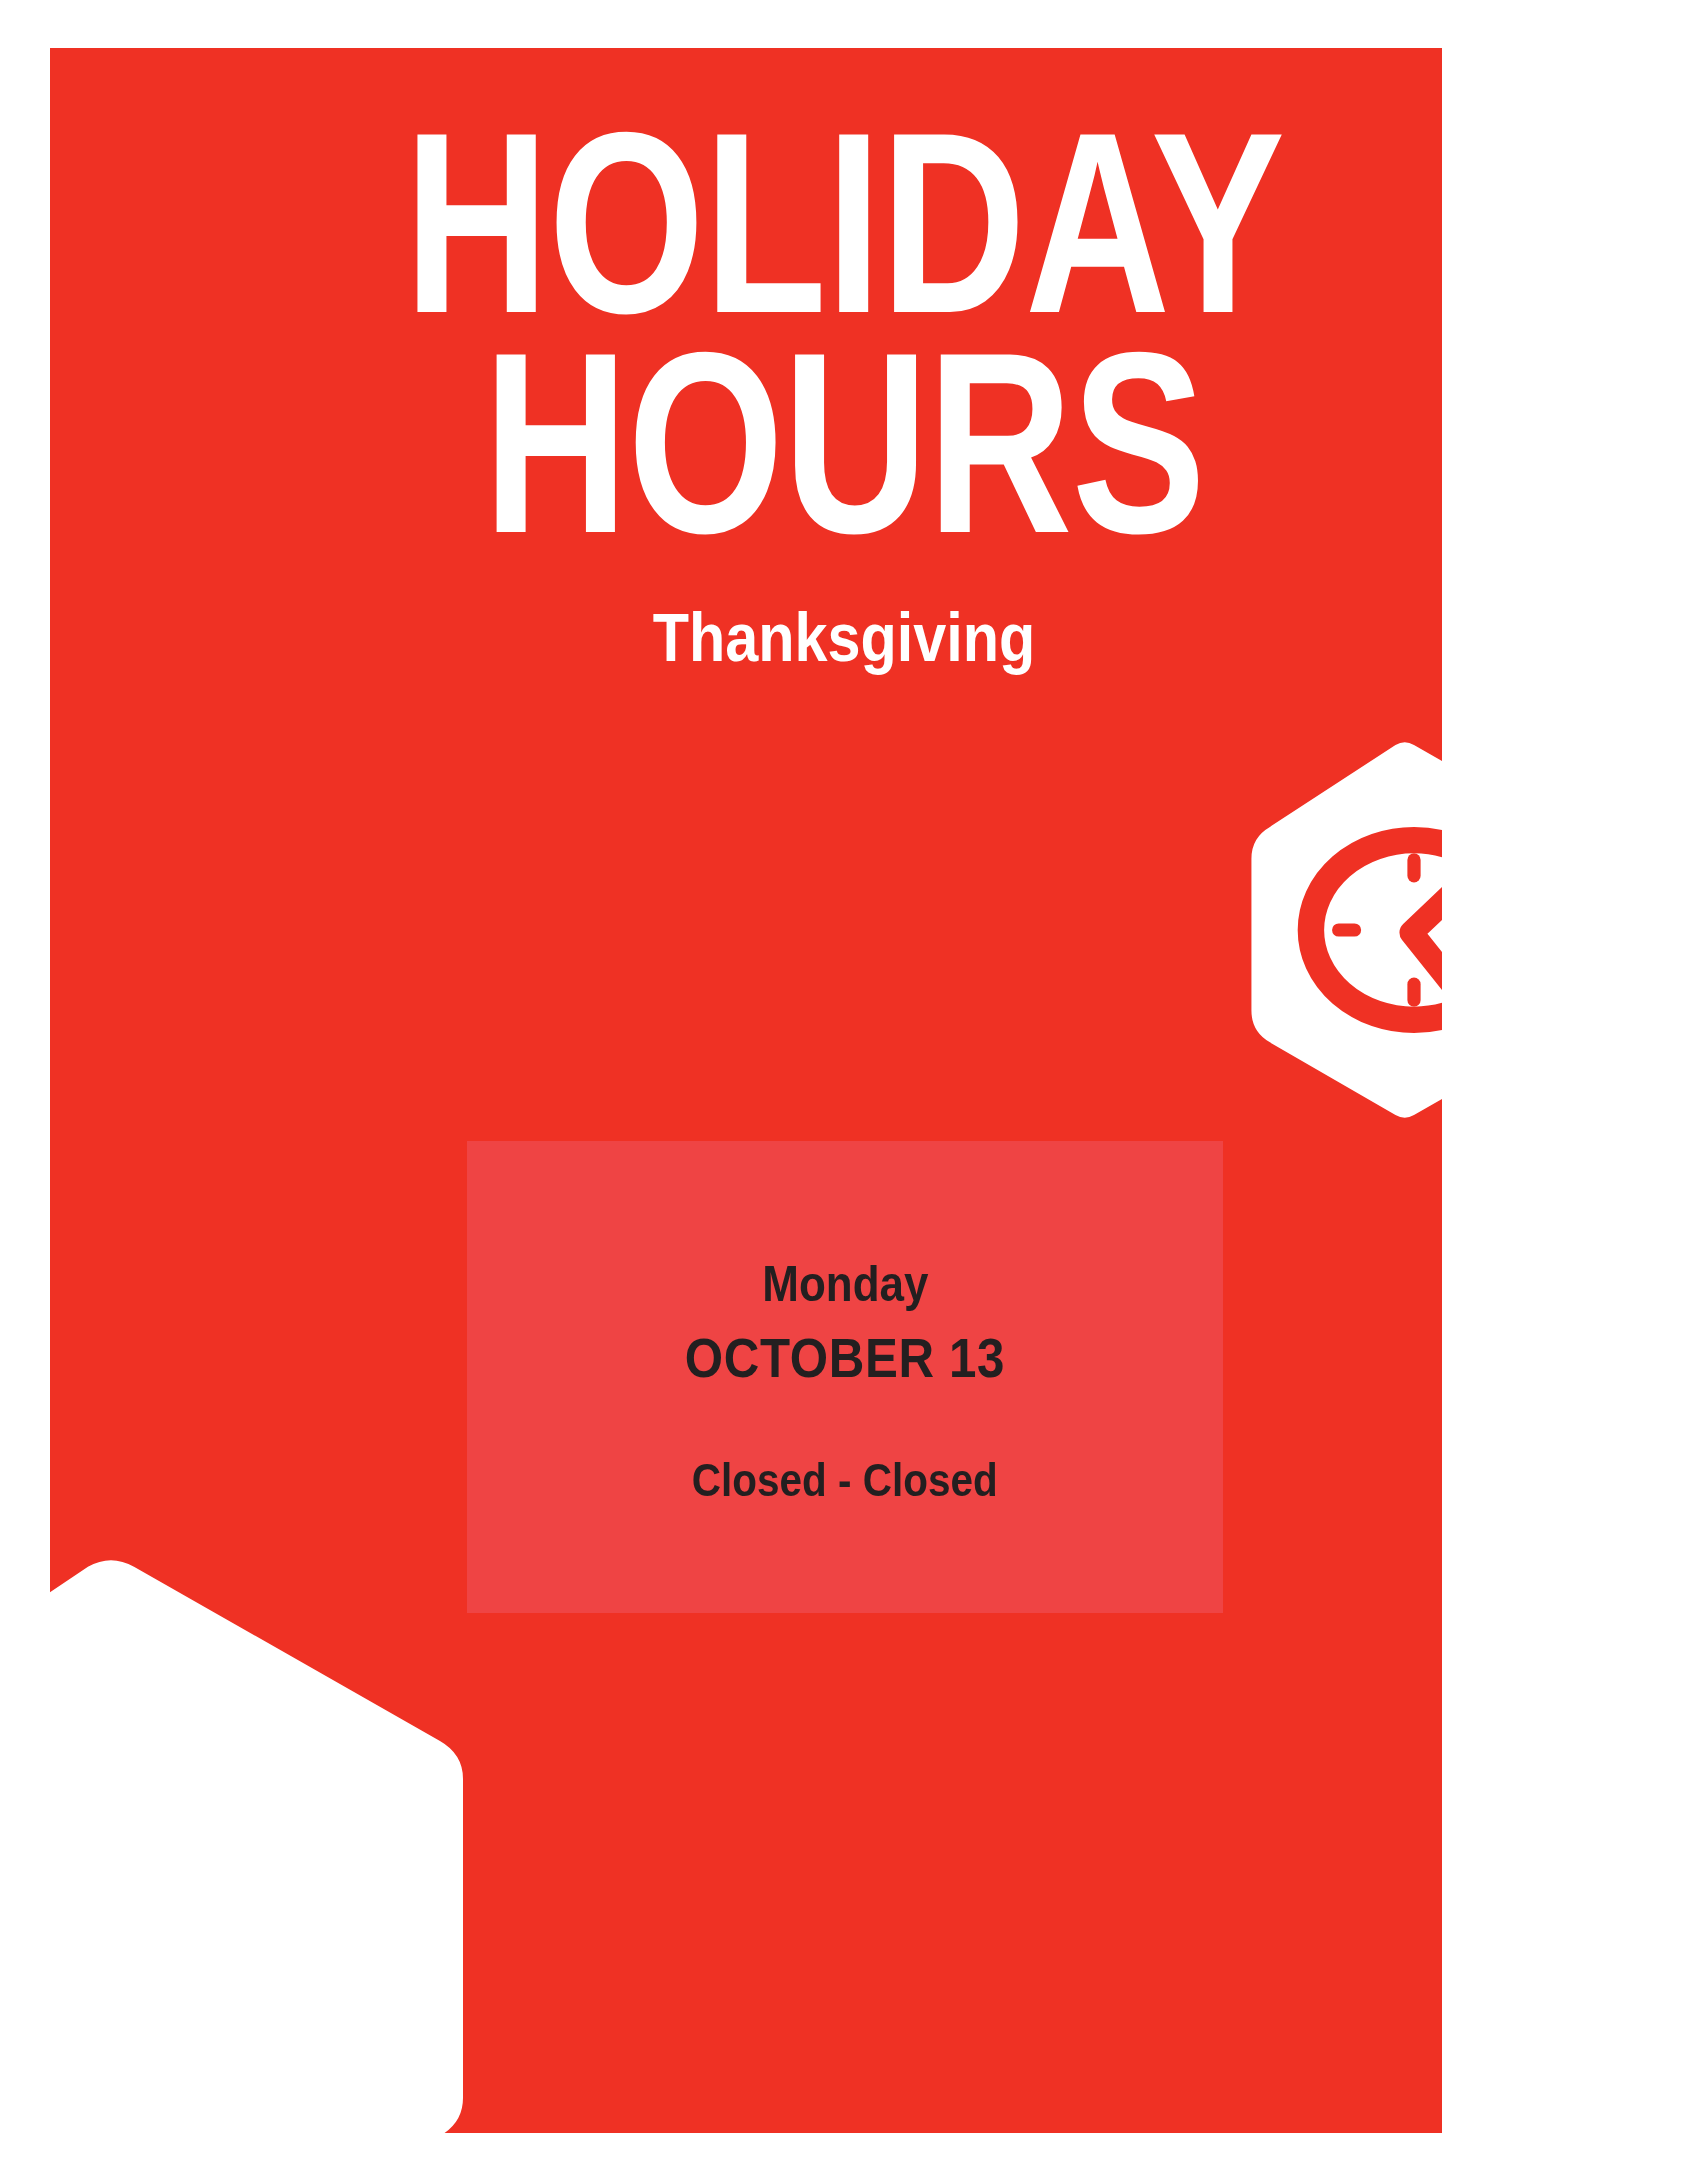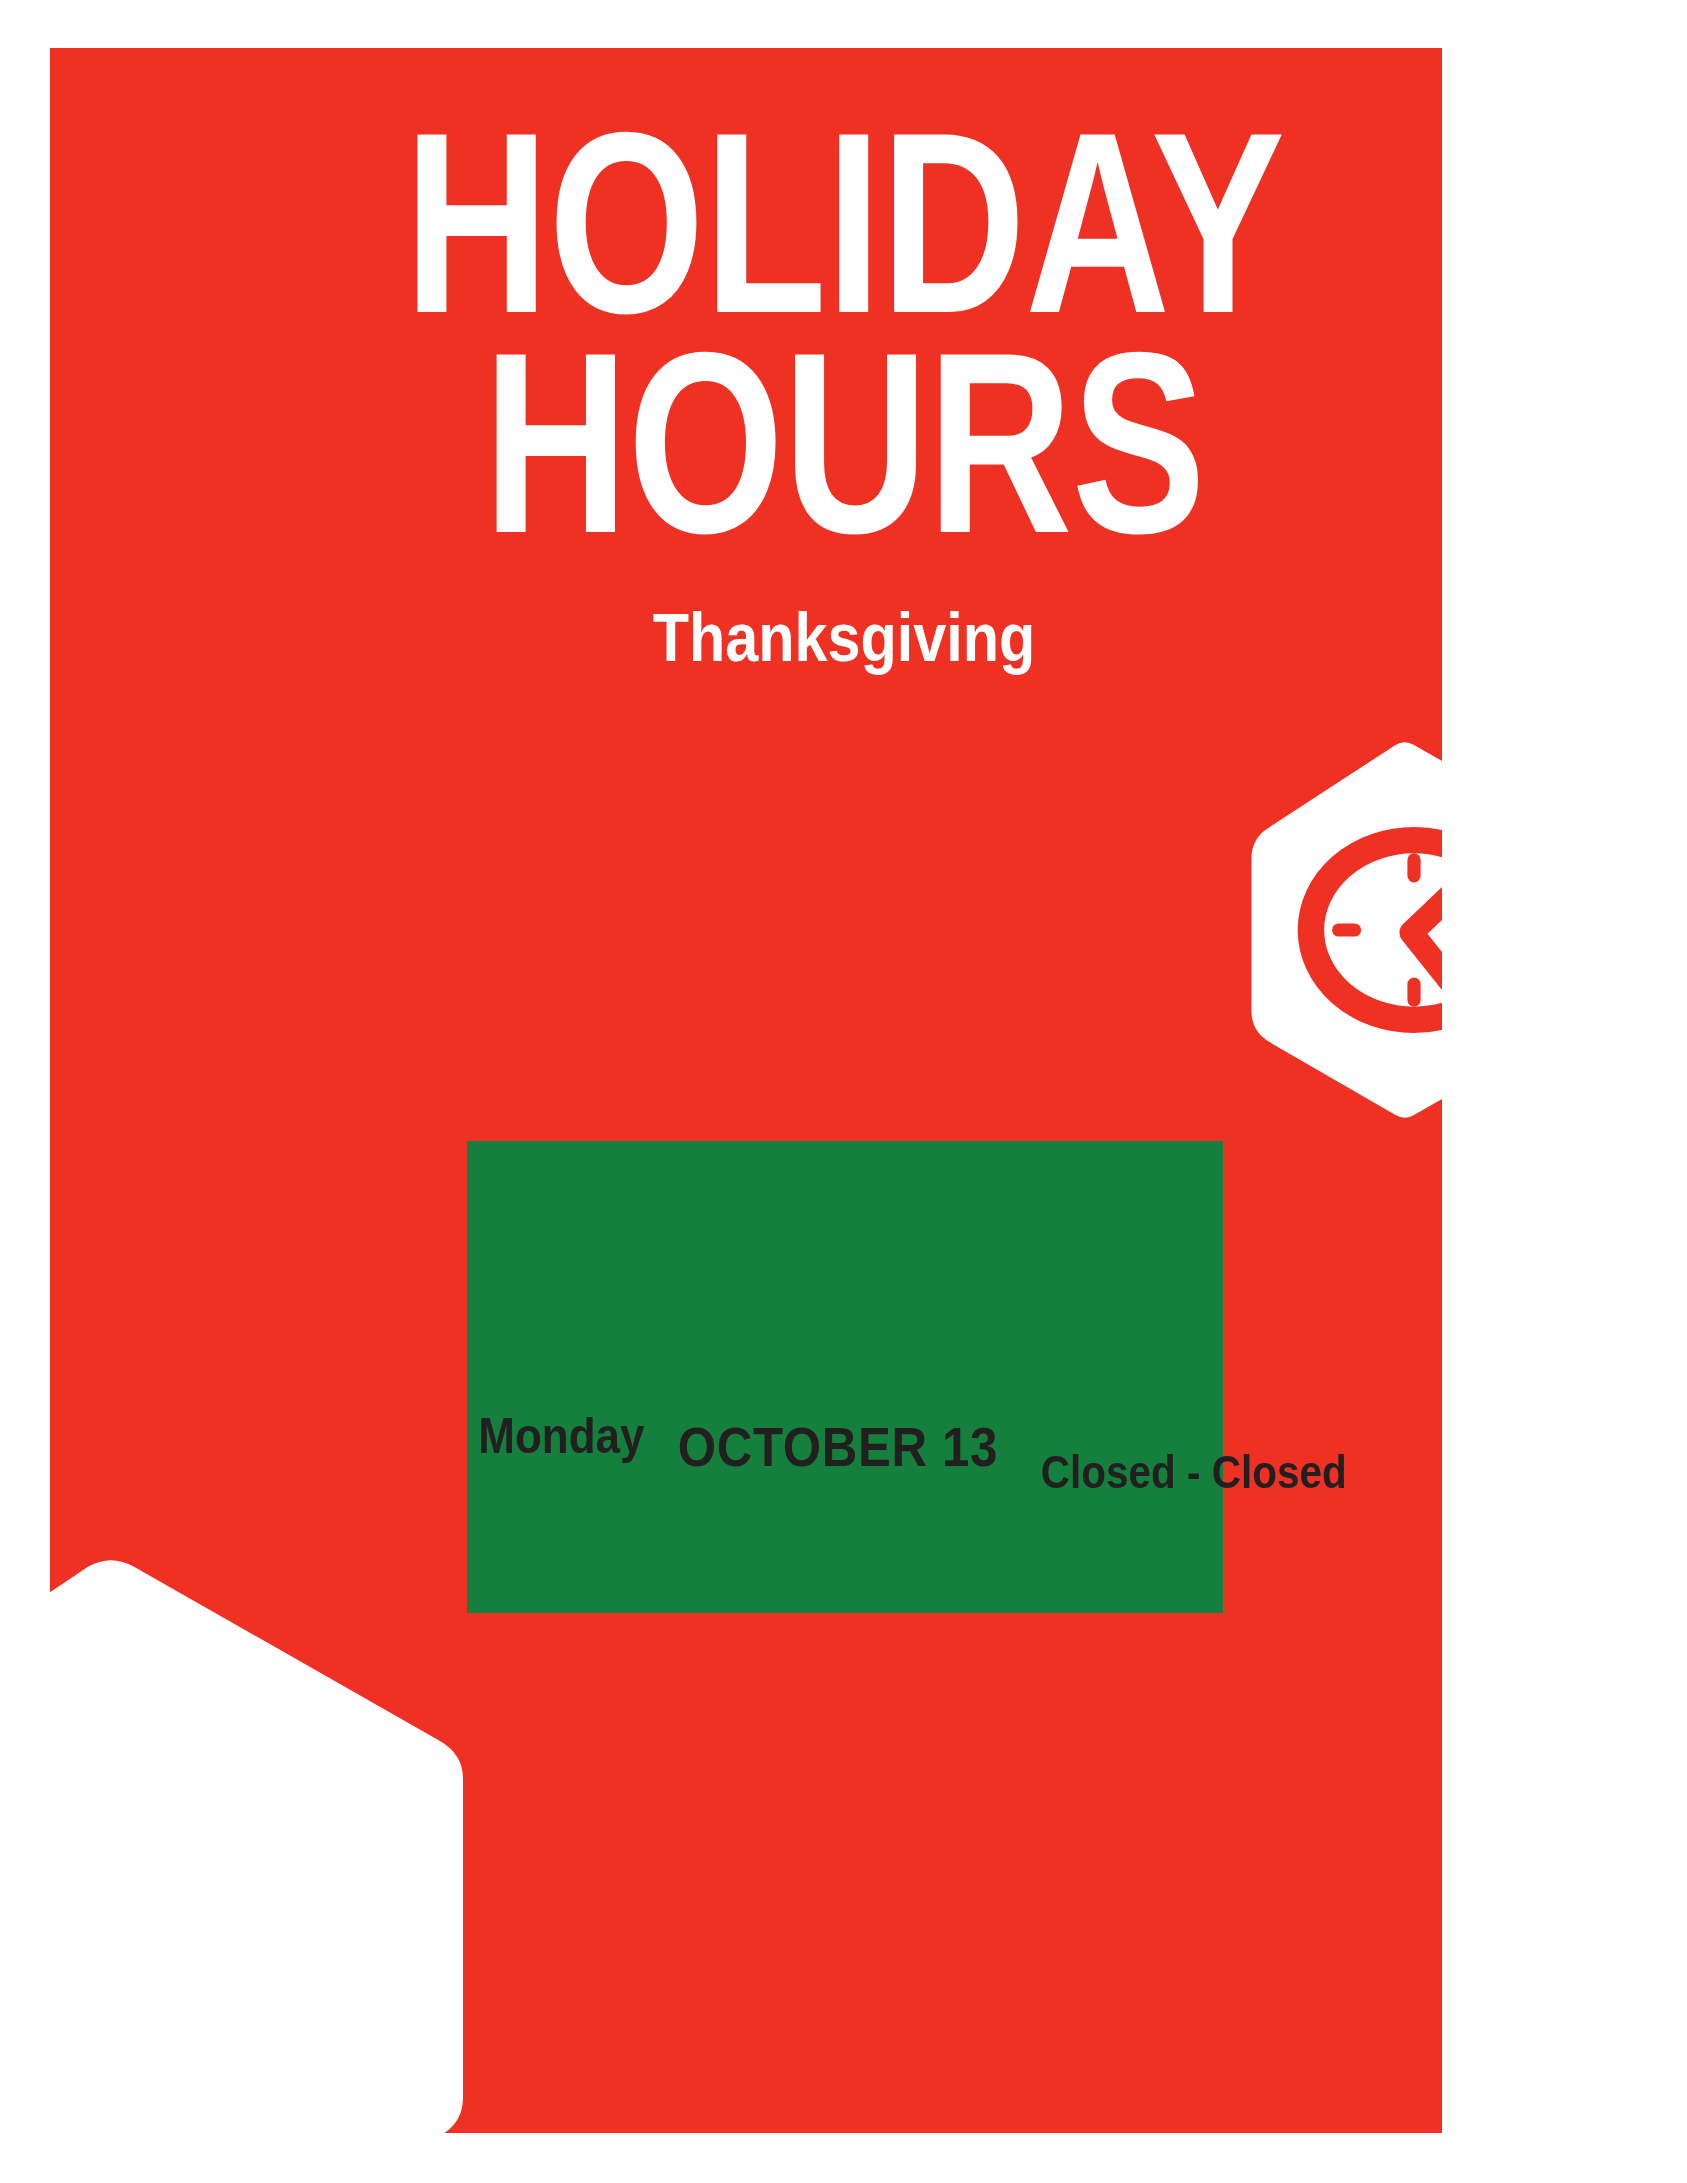--- a/index.html
+++ b/index.html
@@ -103,23 +103,23 @@
   }
   .hex-big-bl svg { display: block; width: 100%; height: 100%; }
 
   
   .info-card {
     position: absolute;
     left: 417px;    
     top: 1093px;    
     width: 756px;
     height: 472px;
-    background: #15803d;
+    background: #ef4444;
     display: flex;
-    flex-direction: row;
+    flex-direction: column;
     align-items: center;
     justify-content: flex-start;
     box-sizing: border-box;
     padding-top: 118px;
   }
 
   .info-day {
     color: #231F20;
     font-family: "Liberation Sans Narrow", "Liberation Sans", sans-serif;
     font-weight: 700;

